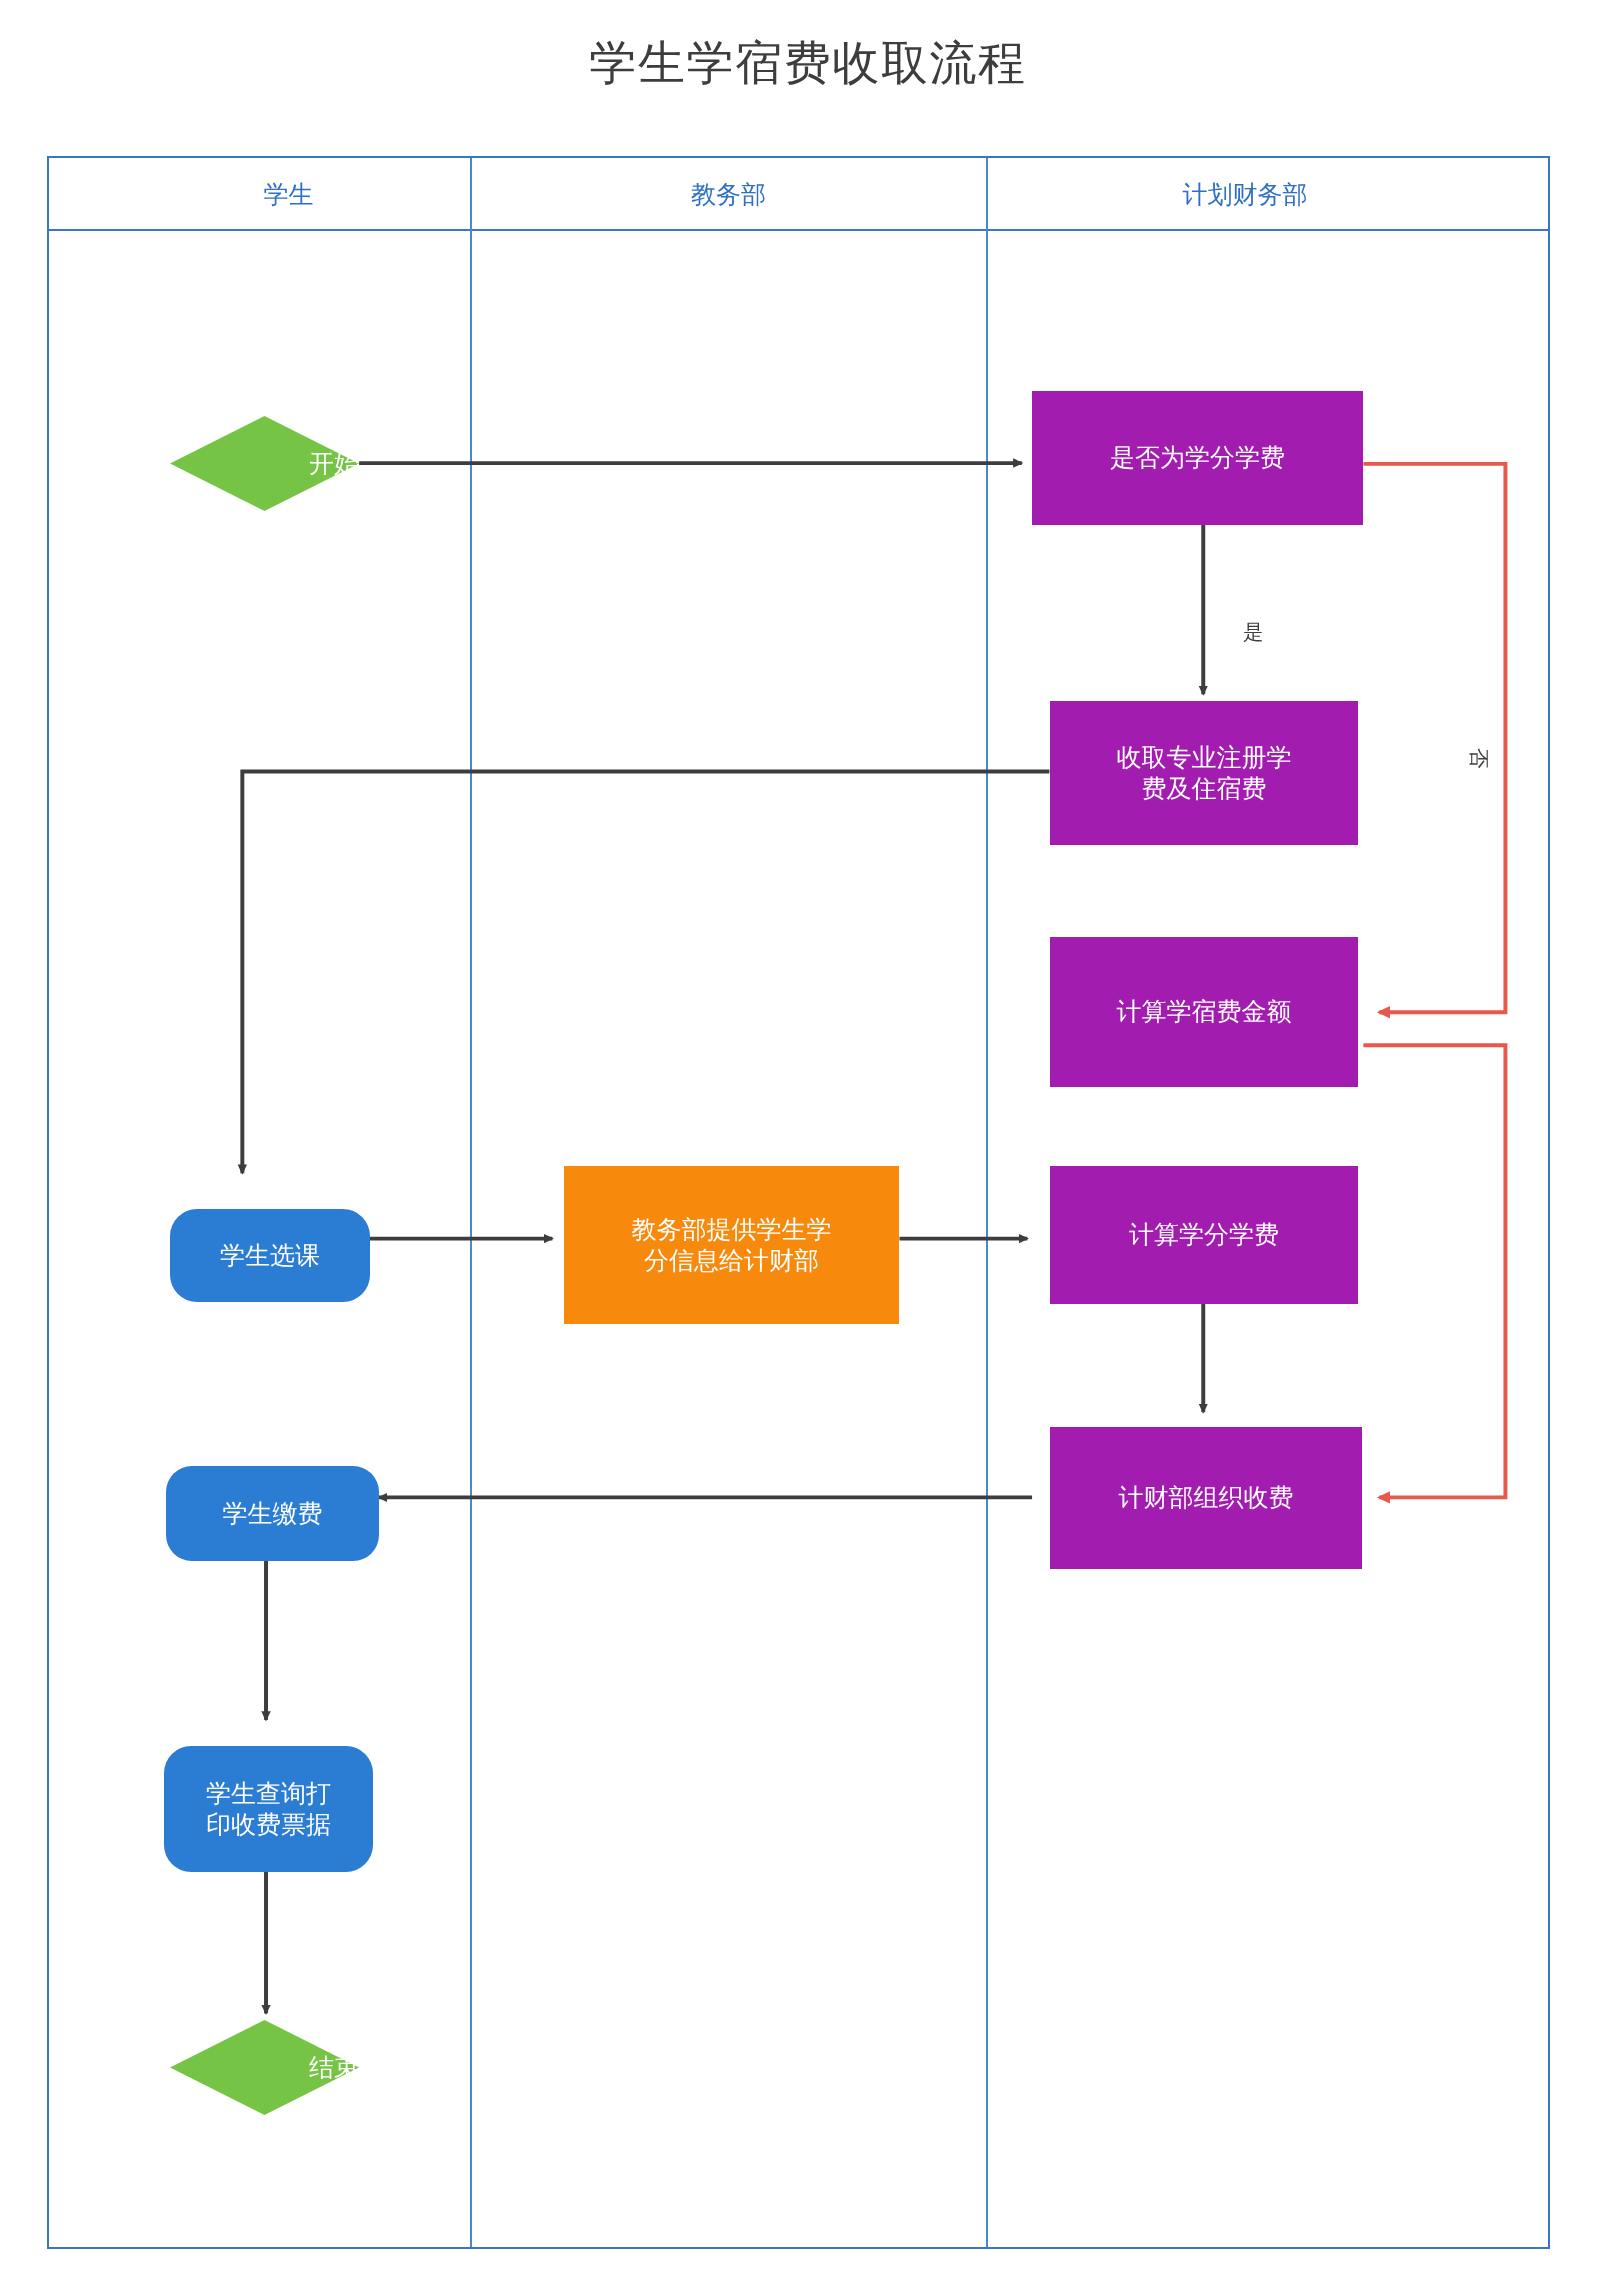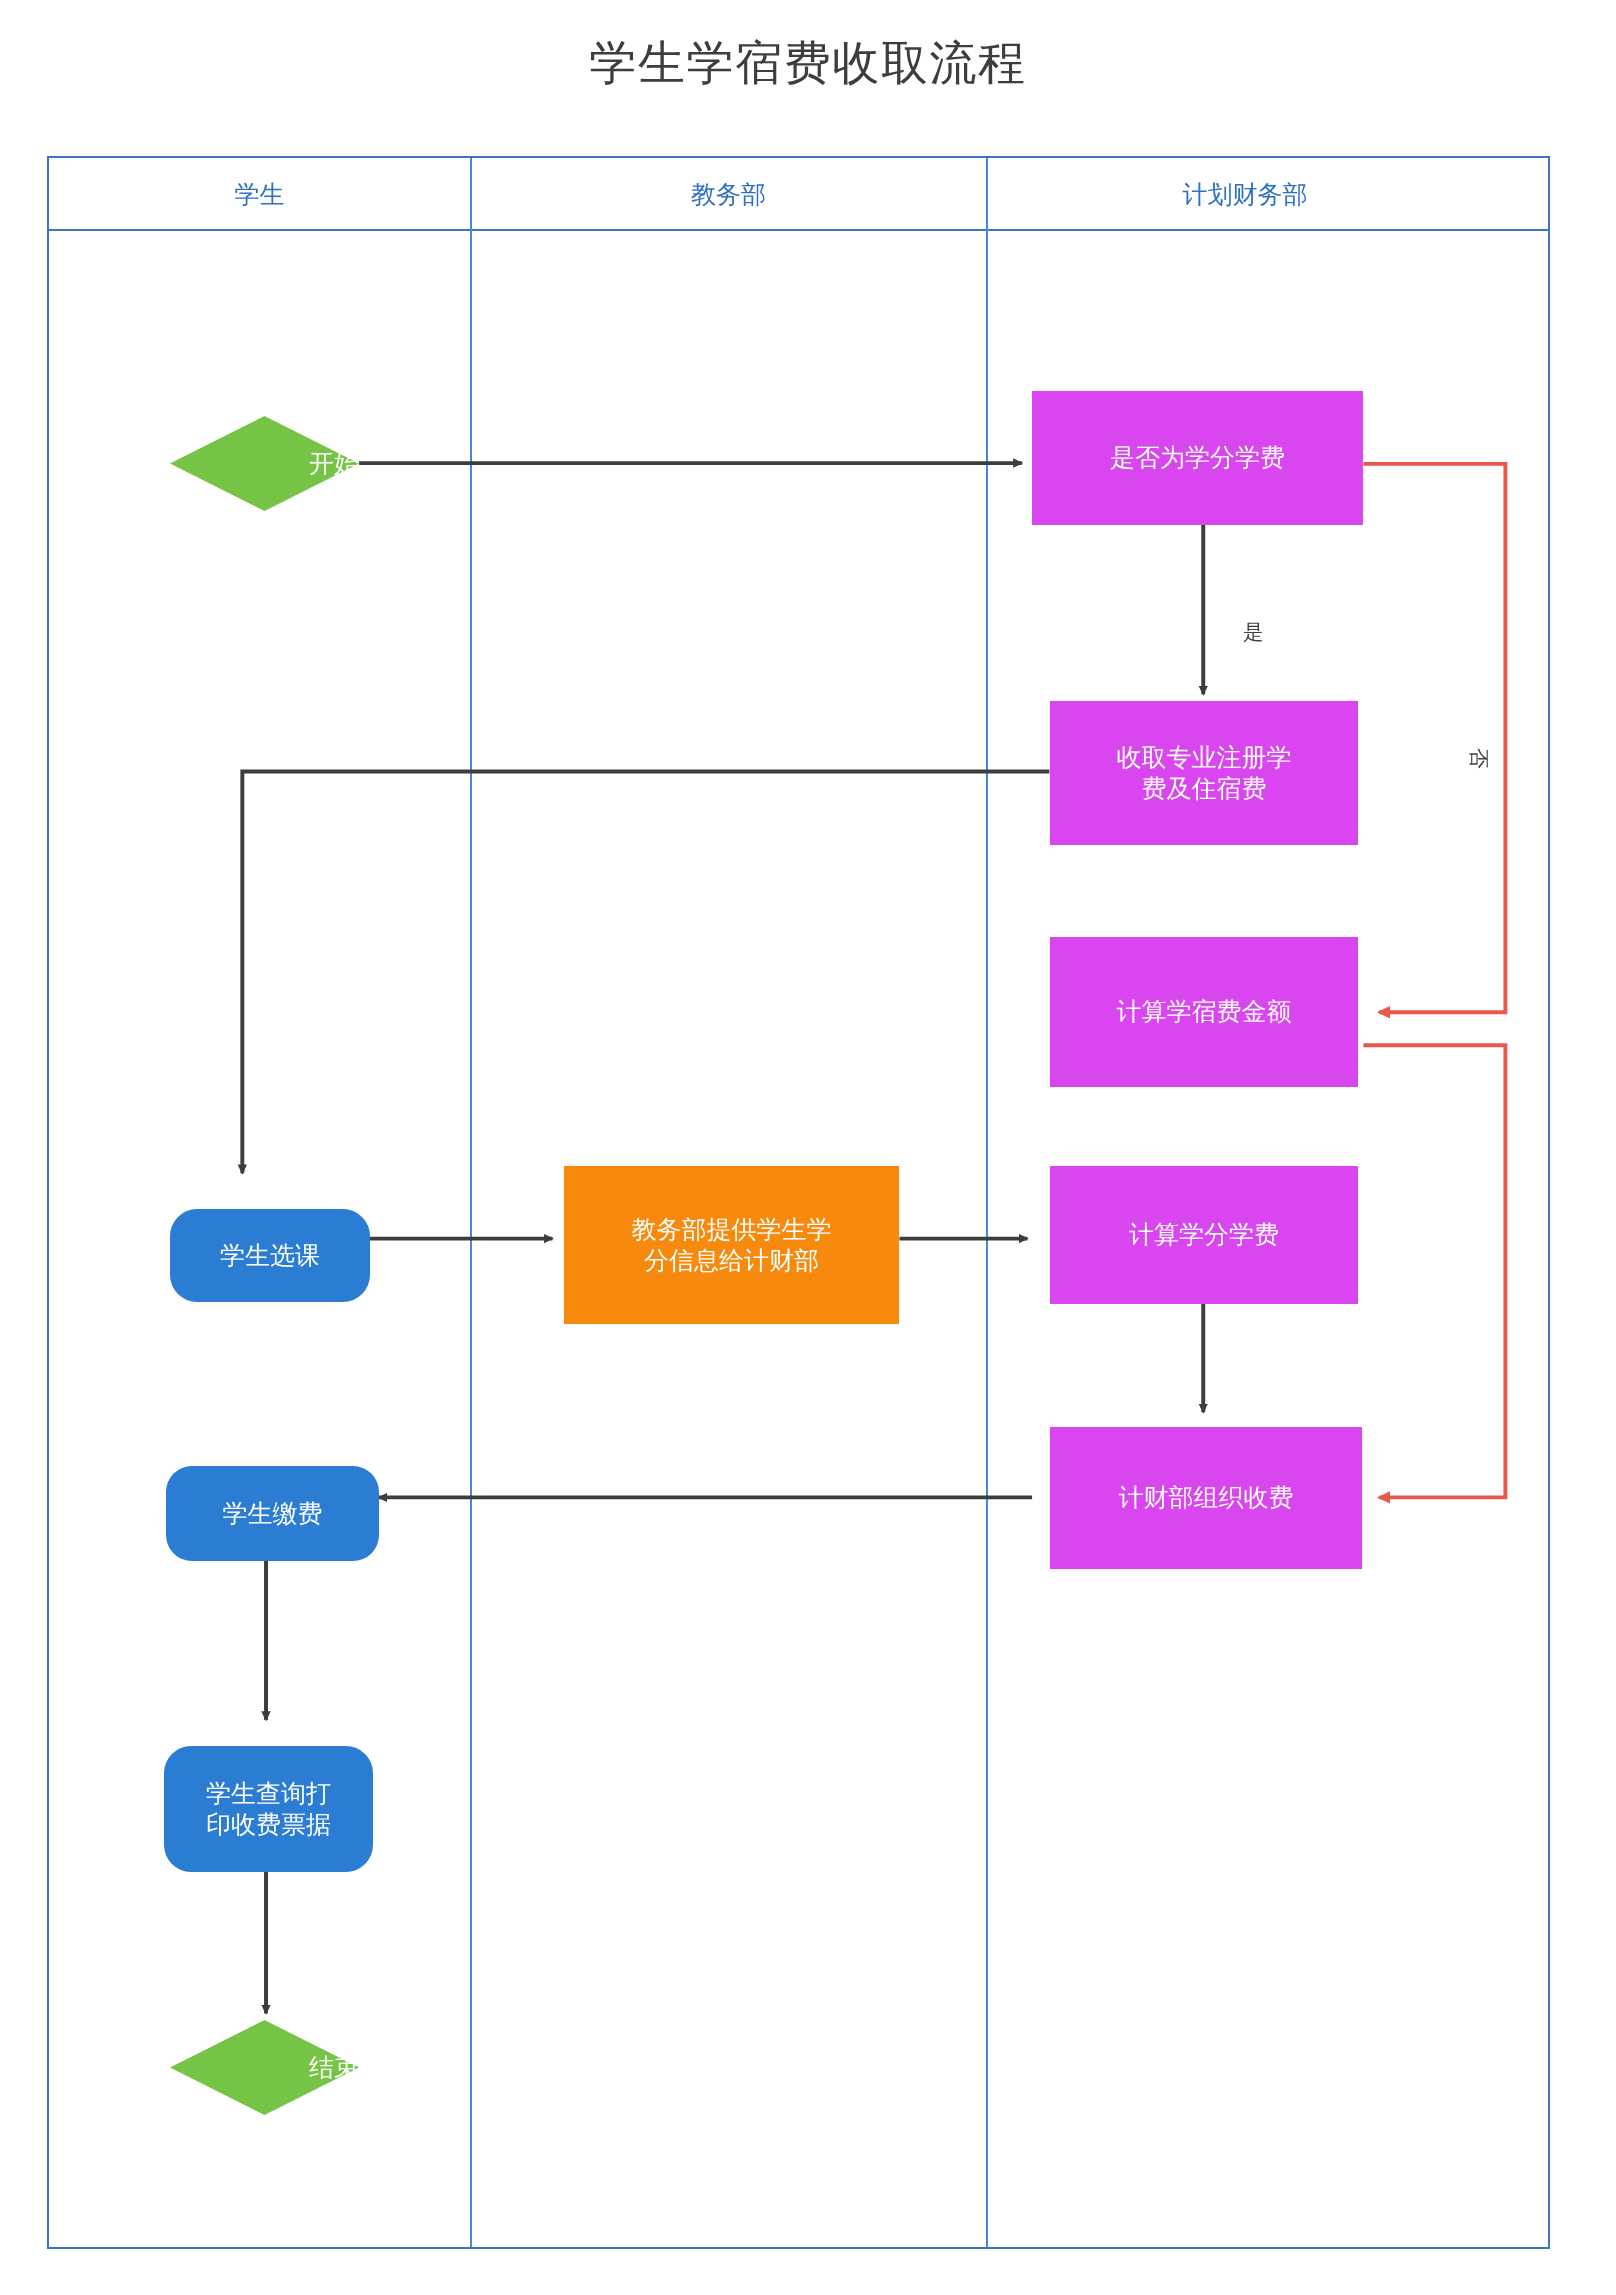--- a/index.html
+++ b/index.html
@@ -16,21 +16,21 @@
               box-sizing:border-box;border:2.4px solid #3b76c4;}
   .lane-head{position:absolute;left:0;top:0;width:100%;height:73px;
              box-sizing:border-box;border-bottom:2.4px solid #3b76c4;}
   .lane-col-div{position:absolute;top:0;bottom:0;width:1.6px;background:#4a86d4;}
   .lane-label{position:absolute;top:0;height:73px;line-height:73px;text-align:center;
               font-size:25px;color:#2f6fc4;}
 
   
   .node{position:absolute;box-sizing:border-box;display:flex;align-items:center;
         justify-content:center;text-align:center;color:#ffffff;line-height:1.25;}
-  .n-green{background:#d946ef;font-size:25px;}
+  .n-green{background:#a21caf;font-size:25px;}
   .n-orange{background:#f7890c;font-size:25px;}
   .n-blue{background:#2b7cd3;border-radius:27px;font-size:25px;margin-top:16px;}
   .n-diamond{background:transparent;font-size:25px;}
   .diamond-shape{position:absolute;left:0;top:0;width:100%;height:100%;
                  background:#76c446;
                  clip-path:polygon(50% 0%,100% 50%,50% 100%,0% 50%);}
   .diamond-text{position:relative;z-index:2;width:100%;text-align:right;}
 
   
   .edge-label{position:absolute;color:#3d3d3d;font-size:20.5px;white-space:nowrap;}
@@ -43,21 +43,21 @@
 <body>
 
 <div id="stage">
 
   <div class="title">学生学宿费收取流程</div>
 
   <div class="lane-table">
     <div class="lane-head"></div>
     <div class="lane-col-div" style="left:421px;"></div>
     <div class="lane-col-div" style="left:937px;"></div>
-    <div class="lane-label" style="left:0;width:421px;">学生</div>
+    <div class="lane-label" style="left:0;width:421px;padding-left:29px;">学生</div>
     <div class="lane-label" style="left:422px;width:515px;">教务部</div>
     <div class="lane-label" style="left:939px;width:514px;">计划财务部</div>
   </div>
 
   <svg id="wires" viewBox="0 0 2048 2909">
     <defs>
       <marker id="ahBlack" markerWidth="14" markerHeight="14" refX="11" refY="6" orient="auto" markerUnits="userSpaceOnUse">
         <path d="M0,0 L13,6 L0,12 z" fill="#3d3d3d"></path>
       </marker>
       <marker id="ahRed" markerWidth="18" markerHeight="18" refX="14" refY="8" orient="auto" markerUnits="userSpaceOnUse">

